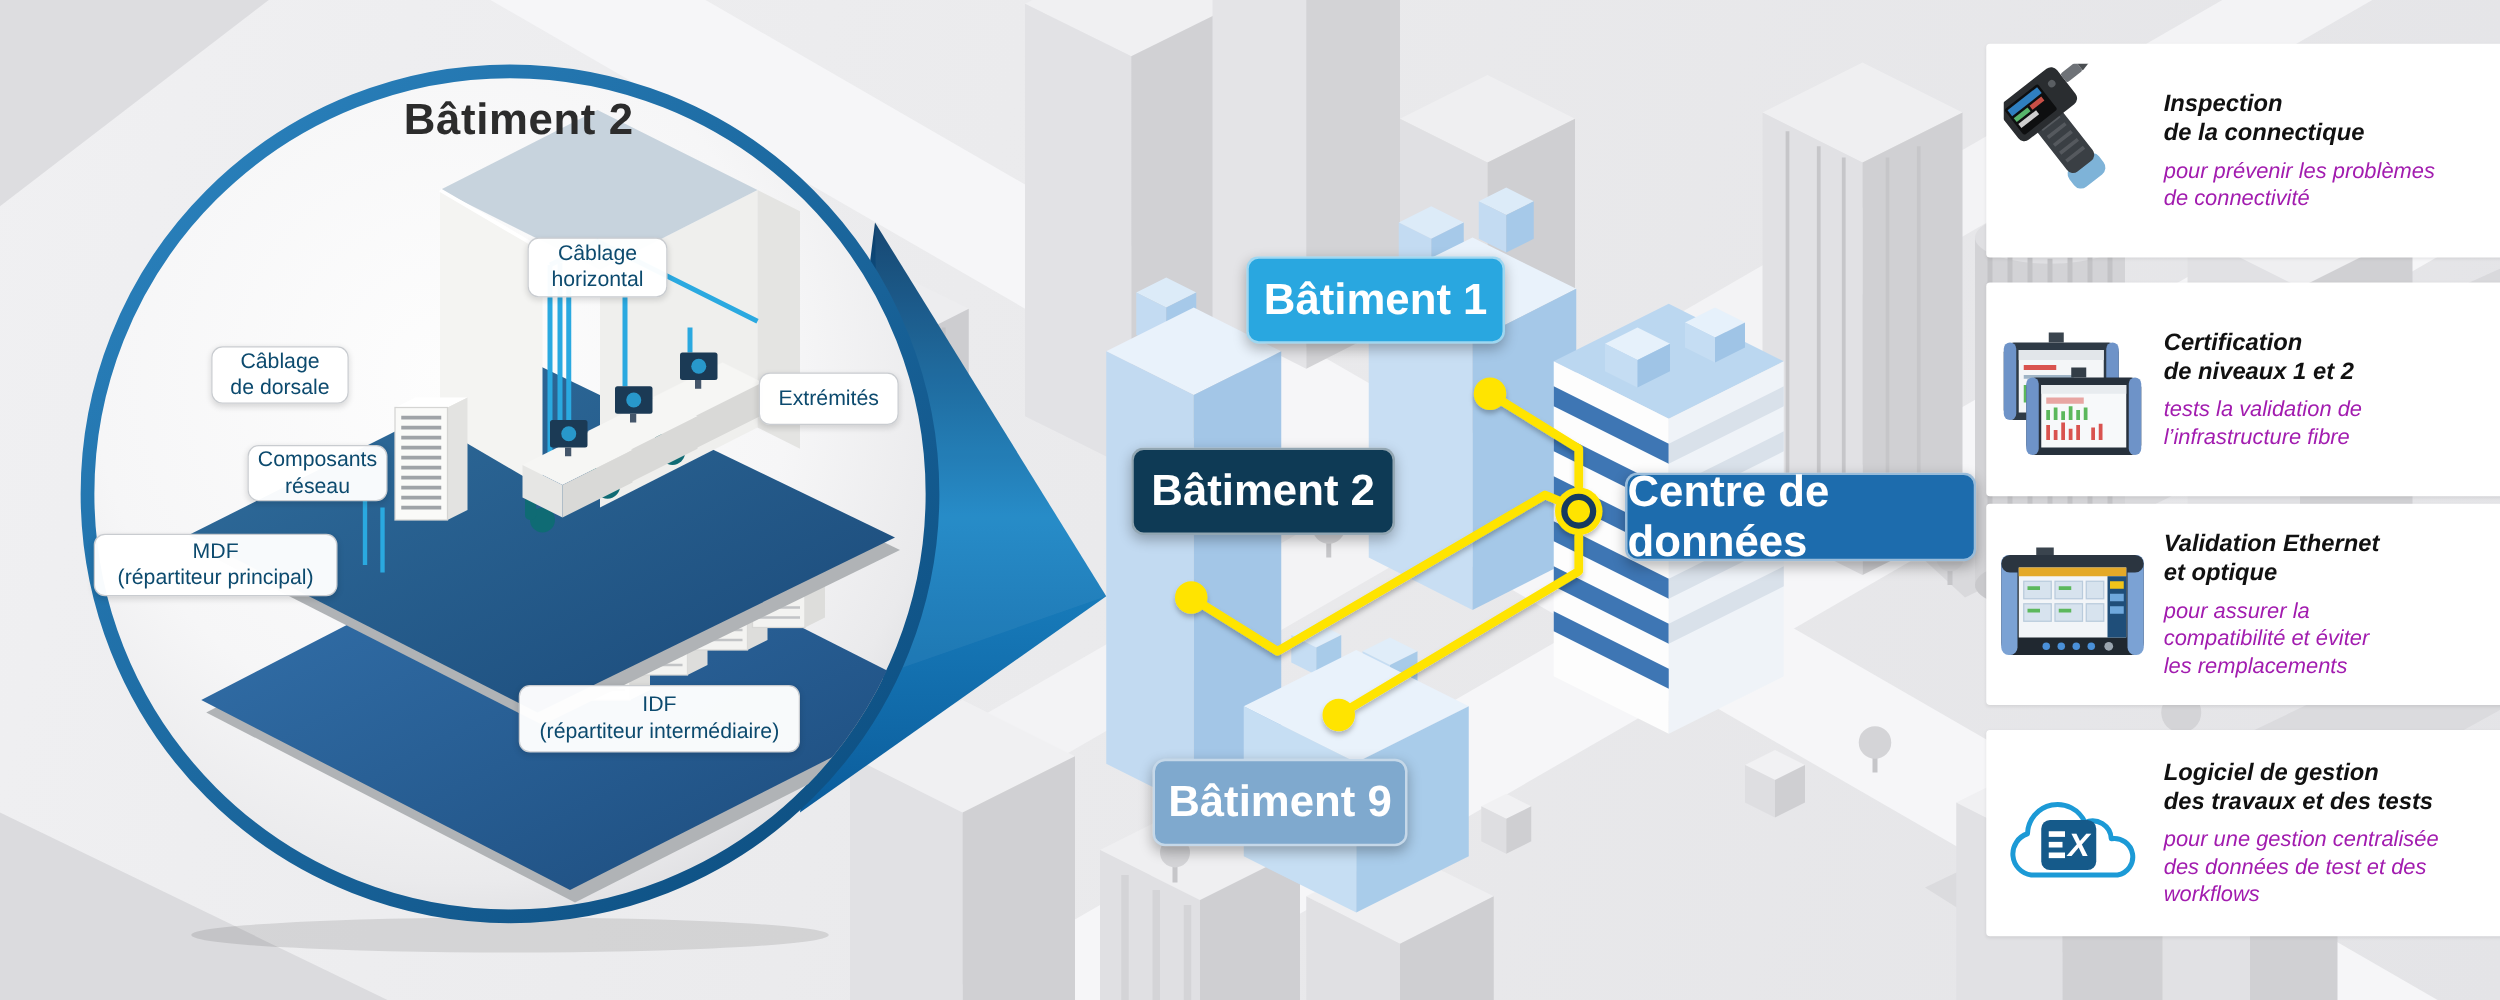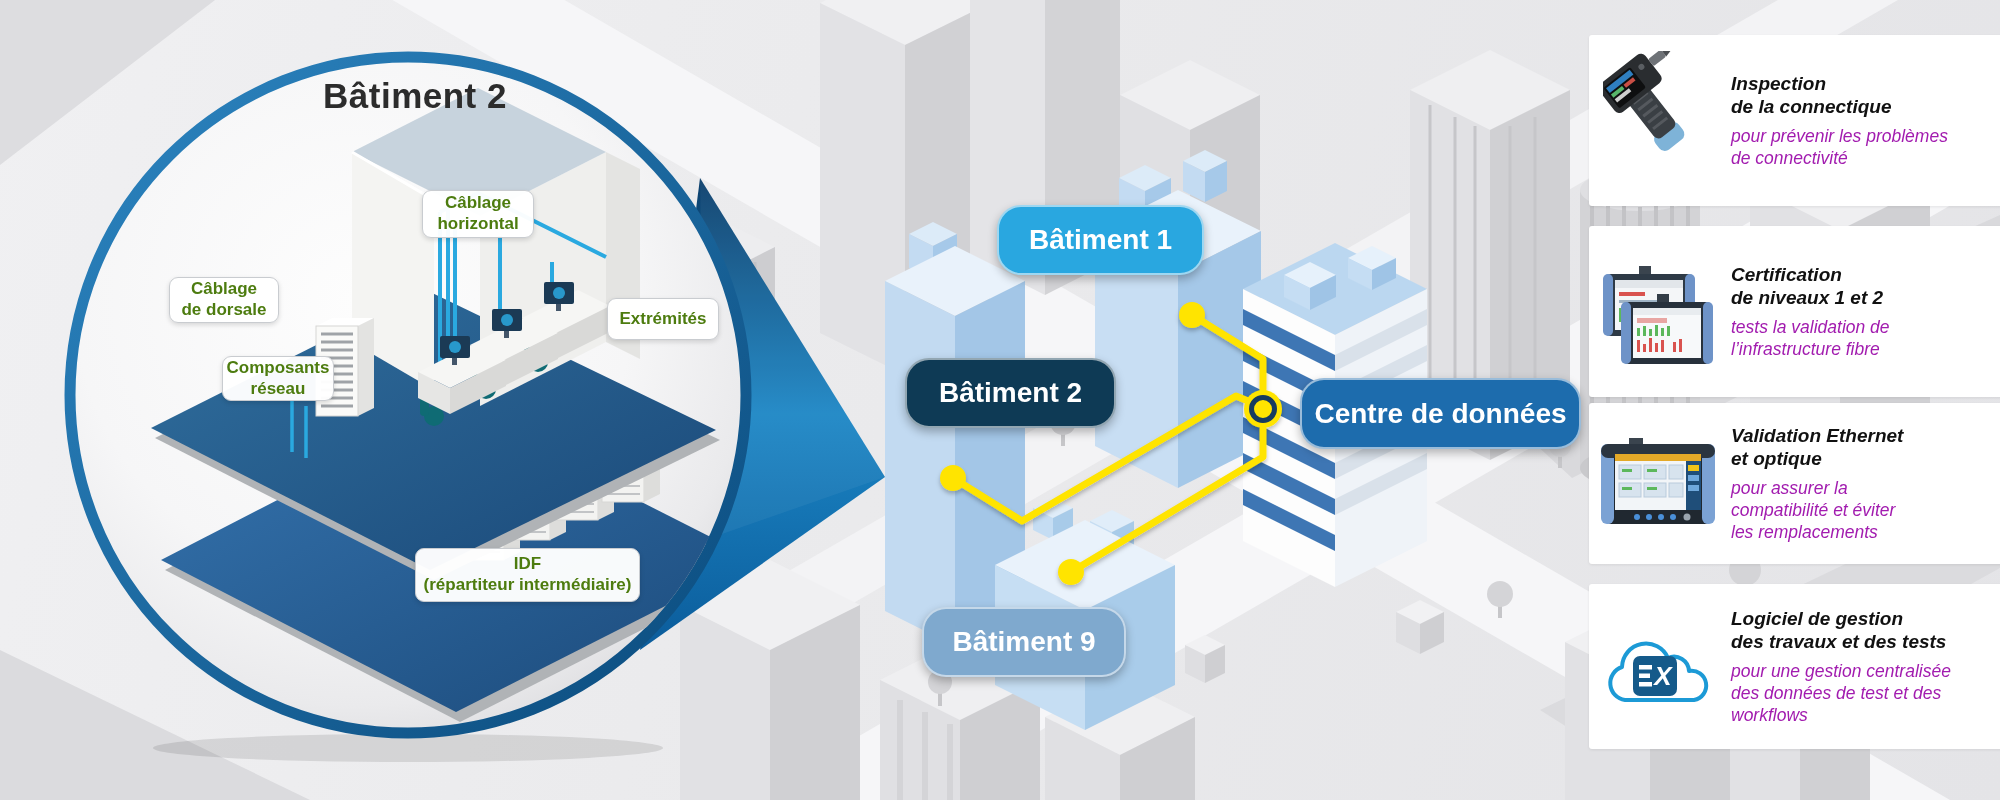--- a/index.html
+++ b/index.html
@@ -7,25 +7,25 @@
          background:linear-gradient(105deg,#F0F0F2 0%,#EAEAEC 45%,#E4E4E7 100%);
          font-family:"Liberation Sans",sans-serif;}
   .layer{position:absolute;left:0;top:0;width:2000px;height:800px;pointer-events:none;}
   .preline{white-space:pre-line;}
 
   
   .inset-title{position:absolute;left:415px;top:76px;transform:translateX(-50%);
     font-size:35px;font-weight:bold;color:#2C2C2C;letter-spacing:.5px;}
   .tag{position:absolute;display:flex;align-items:center;justify-content:center;text-align:center;
     background:rgba(255,255,255,.97);border:1px solid #C9CCD0;border-radius:9px;
-    box-shadow:0 2px 5px rgba(0,0,0,.14);color:#4d7c0f;font-size:17px;line-height:1.22;font-weight:700;}
+    box-shadow:0 2px 5px rgba(0,0,0,.14);color:#0c4a6e;font-size:17px;line-height:1.22;font-weight:400;}
 
   
   .maplabel{position:absolute;display:flex;align-items:center;justify-content:center;
-    color:#FFF;font-weight:bold;font-size:28px;border-radius:24px;
+    color:#FFF;font-weight:bold;font-size:35px;border-radius:10px;
     border:2px solid rgba(255,255,255,.55);box-shadow:0 4px 10px rgba(0,0,0,.28);}
   .ml-b1{left:997px;top:205px;width:203px;height:66px;background:#29A7E0;}
   .ml-b2{left:905px;top:358px;width:207px;height:66px;background:#0E3A55;}
   .ml-dc{left:1300px;top:378px;width:277px;height:67px;background:#1D6CAD;}
   .ml-b3{left:922px;top:607px;width:200px;height:66px;background:#7FA9CE;}
 
   
   .cards{position:absolute;left:1589px;top:35px;width:464px;font-style:italic;}
   .card{background:#FFF;border-radius:3px;display:flex;align-items:center;gap:14px;
     padding:10px 14px 10px 10px;box-sizing:border-box;box-shadow:0 1px 3px rgba(0,0,0,.08);}
@@ -431,22 +431,24 @@
       </g>
     </g>
   </svg>
 
   <div class="inset-title">Bâtiment 2</div>
   <div class="tag preline" style="left:422px;top:190px;width:110px;height:46px;">Câblage
 horizontal</div>
   <div class="tag preline" style="left:169px;top:277px;width:108px;height:44px;">Câblage
 de dorsale</div>
   <div class="tag" style="left:607px;top:298px;width:110px;height:40px;">Extrémités</div>
-  <div class="tag preline" style="left:198px;top:356px;width:110px;height:43px;margin-left:24px;">Composants
+  <div class="tag preline" style="left:198px;top:356px;width:110px;height:43px;">Composants
 réseau</div>
+  <div class="tag preline" style="left:75px;top:427px;width:193px;height:48px;">MDF
+(répartiteur principal)</div>
   <div class="tag preline" style="left:415px;top:548px;width:223px;height:52px;">IDF
 (répartiteur intermédiaire)</div>
 
   <div class="maplabel ml-b1">Bâtiment 1</div>
   <div class="maplabel ml-b2">Bâtiment 2</div>
   <div class="maplabel ml-dc">Centre de données</div>
   <div class="maplabel ml-b3">Bâtiment 9</div>
 
   <div class="cards">
 

